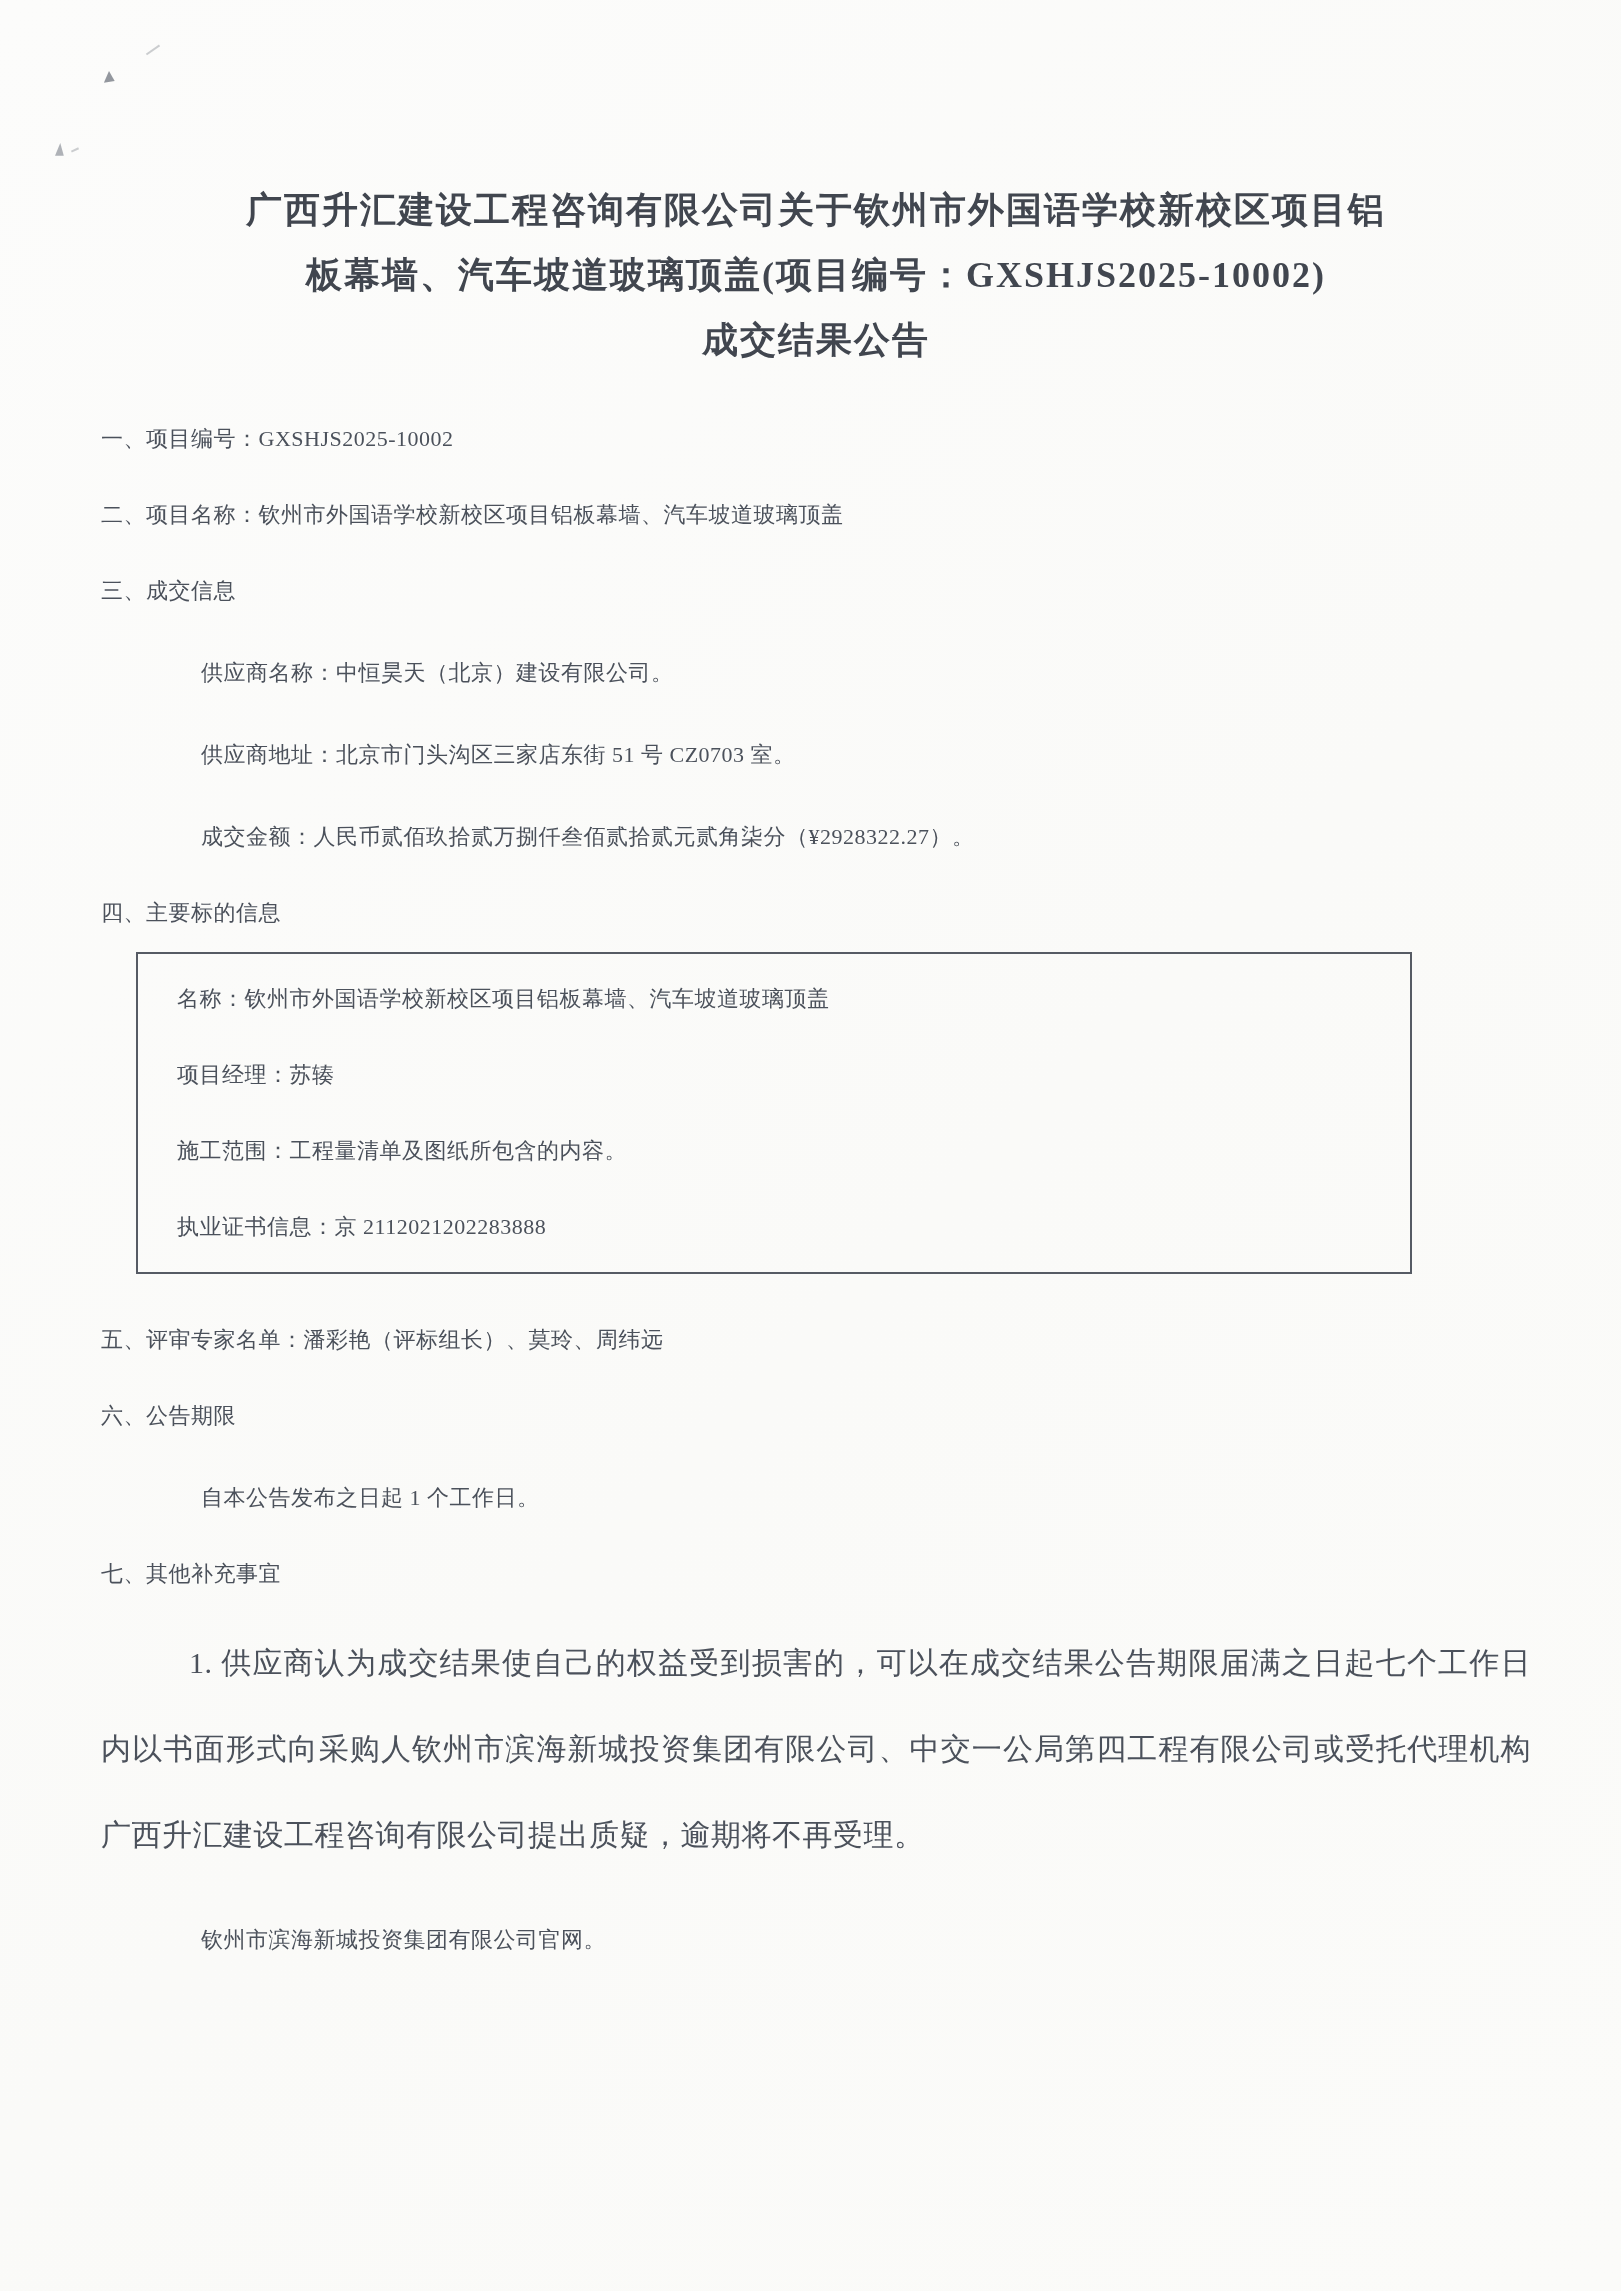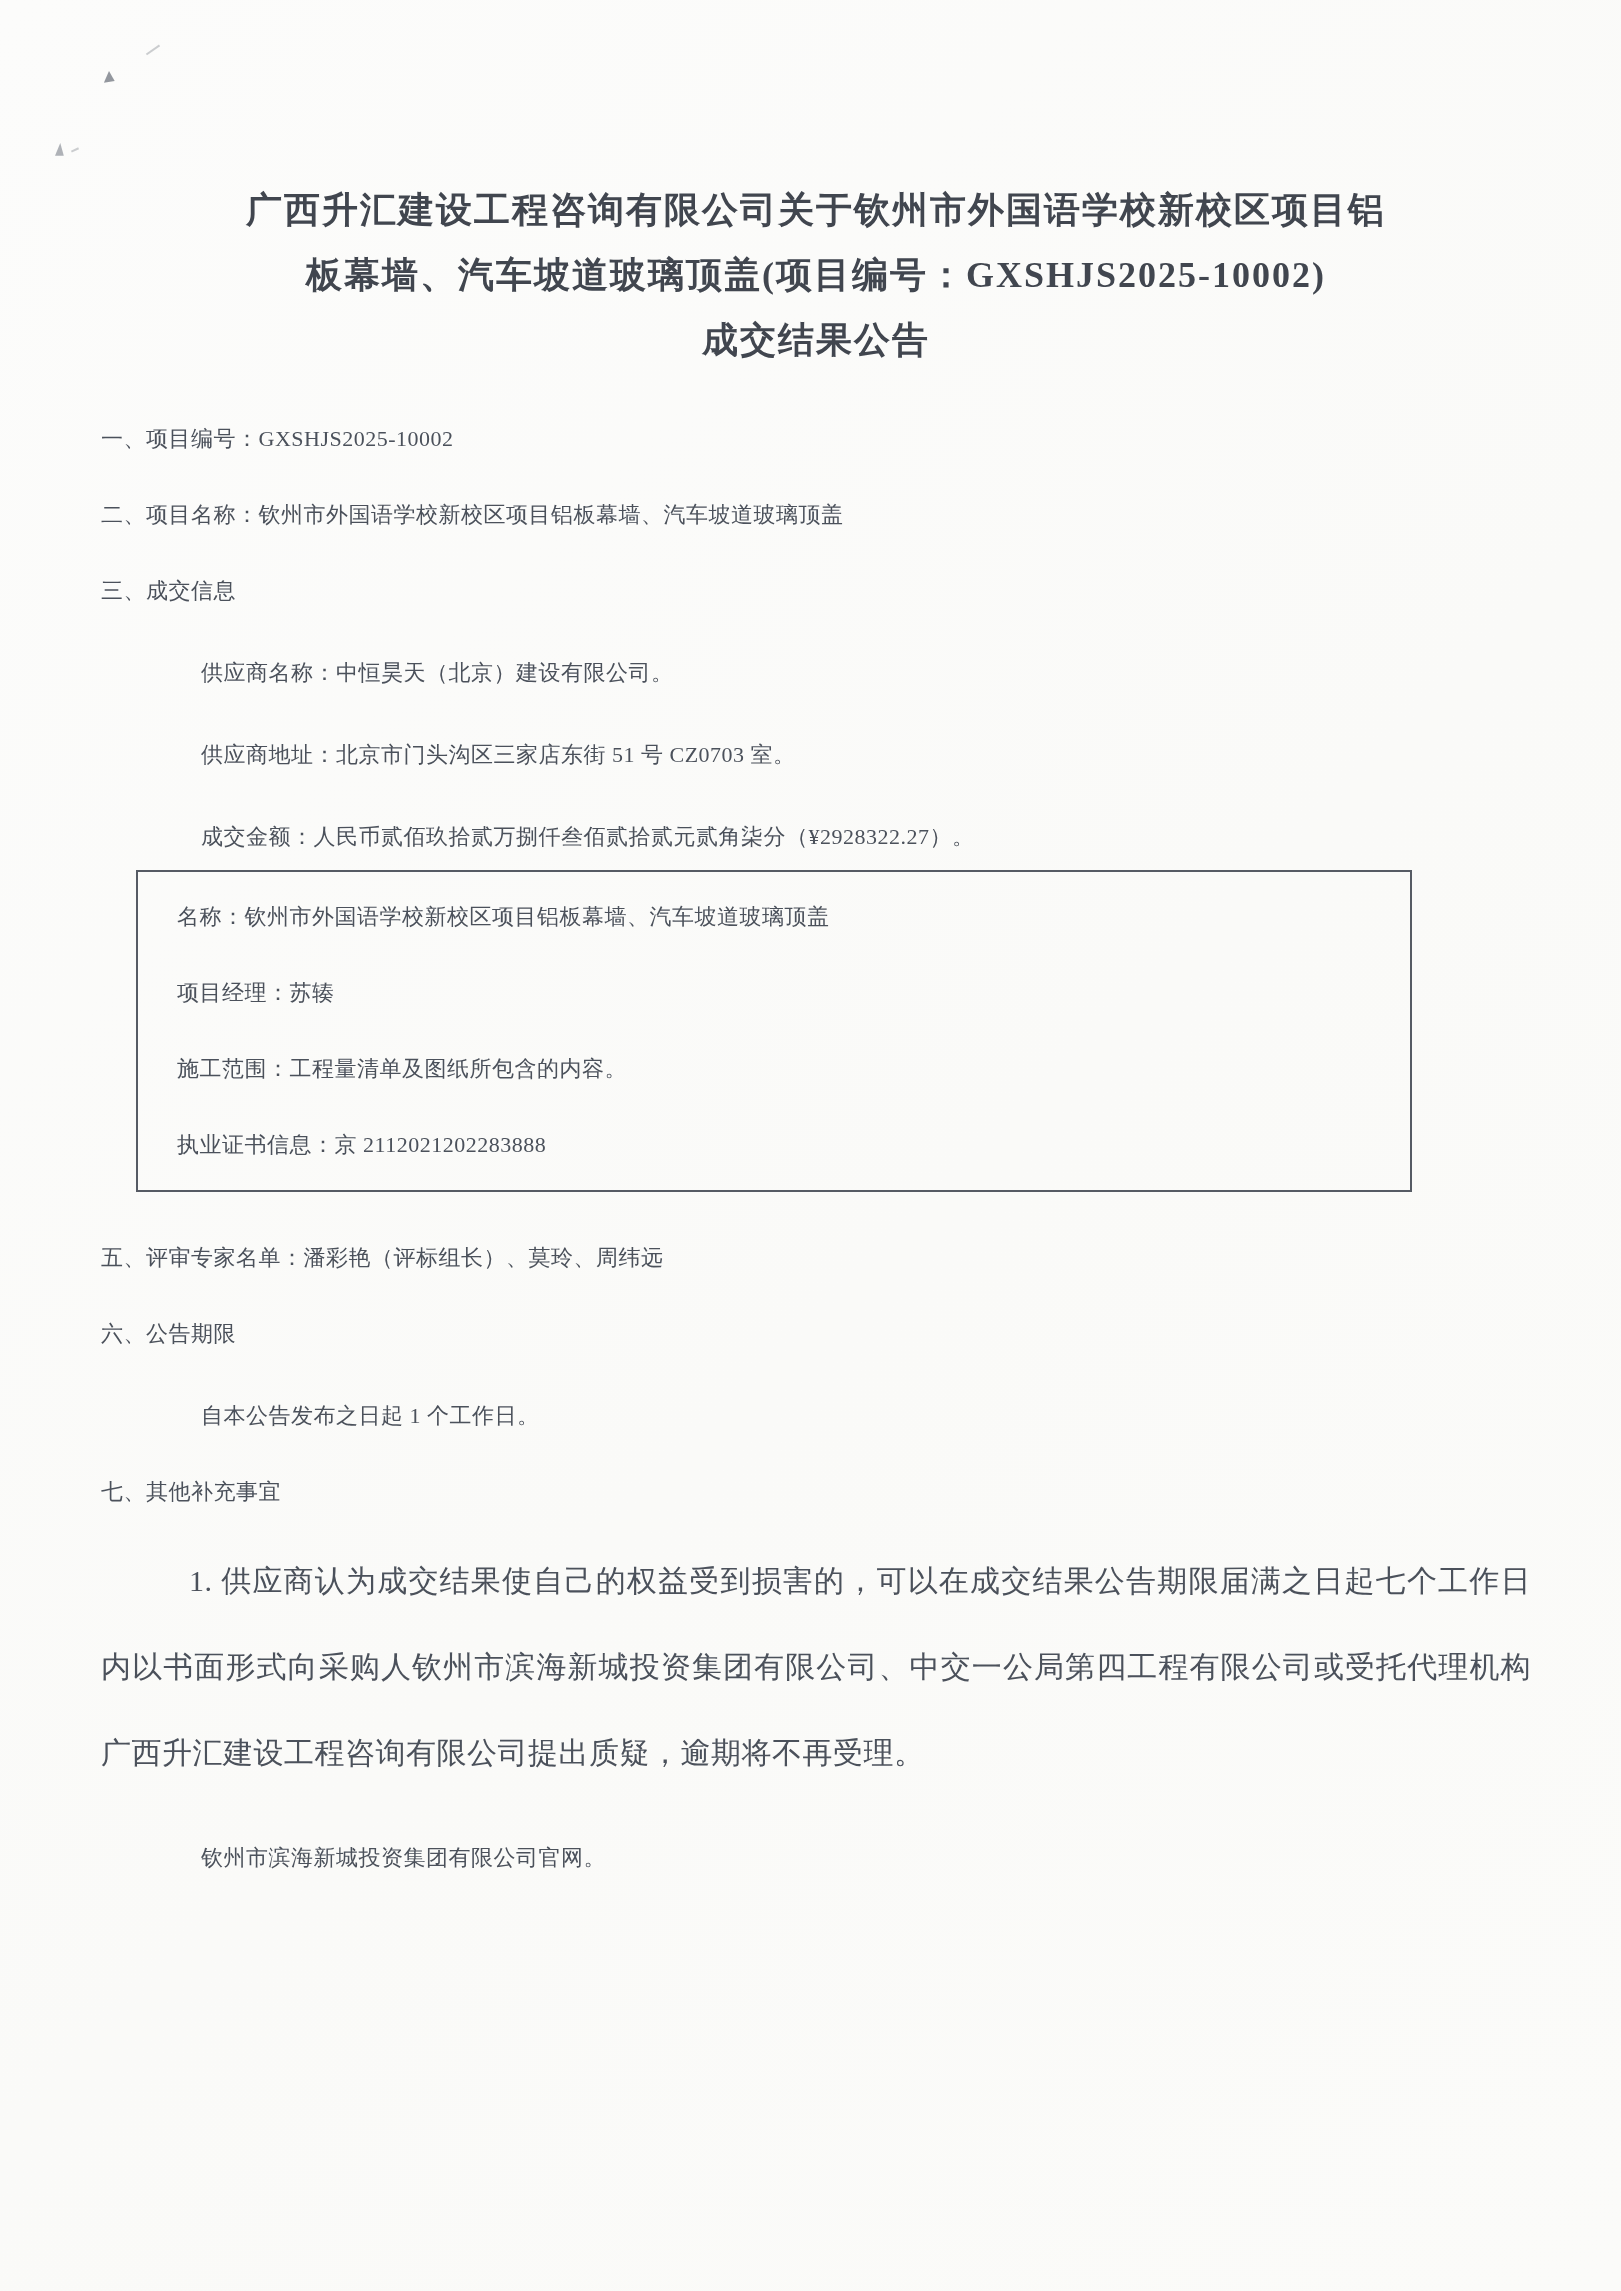--- a/index.html
+++ b/index.html
@@ -35,21 +35,21 @@
     font-size: 22px;
     line-height: 41px;
     white-space: nowrap;
     letter-spacing: 0.5px;
   }
   .mt-item   { margin-top: 35px; }
   .mt-first  { margin-top: 45px; }
   .mt-sub    { margin-top: 41px; }
   .indent-1  { padding-left: 100px; }
   .subject-box {
-    margin-top: 13px;
+    margin-top: 19px;
     margin-left: 35px;
     width: 1233px;
     border: 2px solid #565b64;
     padding: 23.5px 0 25.5px 39px;
     background: transparent;
     font-family: Liberation Serif, serif;
   }
   .subject-box .line + .line { margin-top: 35px; }
   .para {
     margin-top: 25.5px;
@@ -112,20 +112,21 @@
     <div class="line mt-item">二、项目名称：钦州市外国语学校新校区项目铝板幕墙、汽车坡道玻璃顶盖</div>
 
     <div class="line mt-item">三、成交信息</div>
 
     <div class="line mt-sub indent-1">供应商名称：中恒昊天（北京）建设有限公司。</div>
 
     <div class="line mt-sub indent-1">供应商地址：北京市门头沟区三家店东街 51 号 CZ0703 室。</div>
 
     <div class="line mt-sub indent-1">成交金额：人民币贰佰玖拾贰万捌仟叁佰贰拾贰元贰角柒分（¥2928322.27）。</div>
 
+    <div class="line mt-item">四、主要标的信息</div>
 
     <div class="subject-box">
       <div class="line">名称：钦州市外国语学校新校区项目铝板幕墙、汽车坡道玻璃顶盖</div>
       <div class="line">项目经理：苏辏</div>
       <div class="line">施工范围：工程量清单及图纸所包含的内容。</div>
       <div class="line">执业证书信息：京 2112021202283888</div>
     </div>
 
     <div class="line mt-first">五、评审专家名单：潘彩艳（评标组长）、莫玲、周纬远</div>
 

